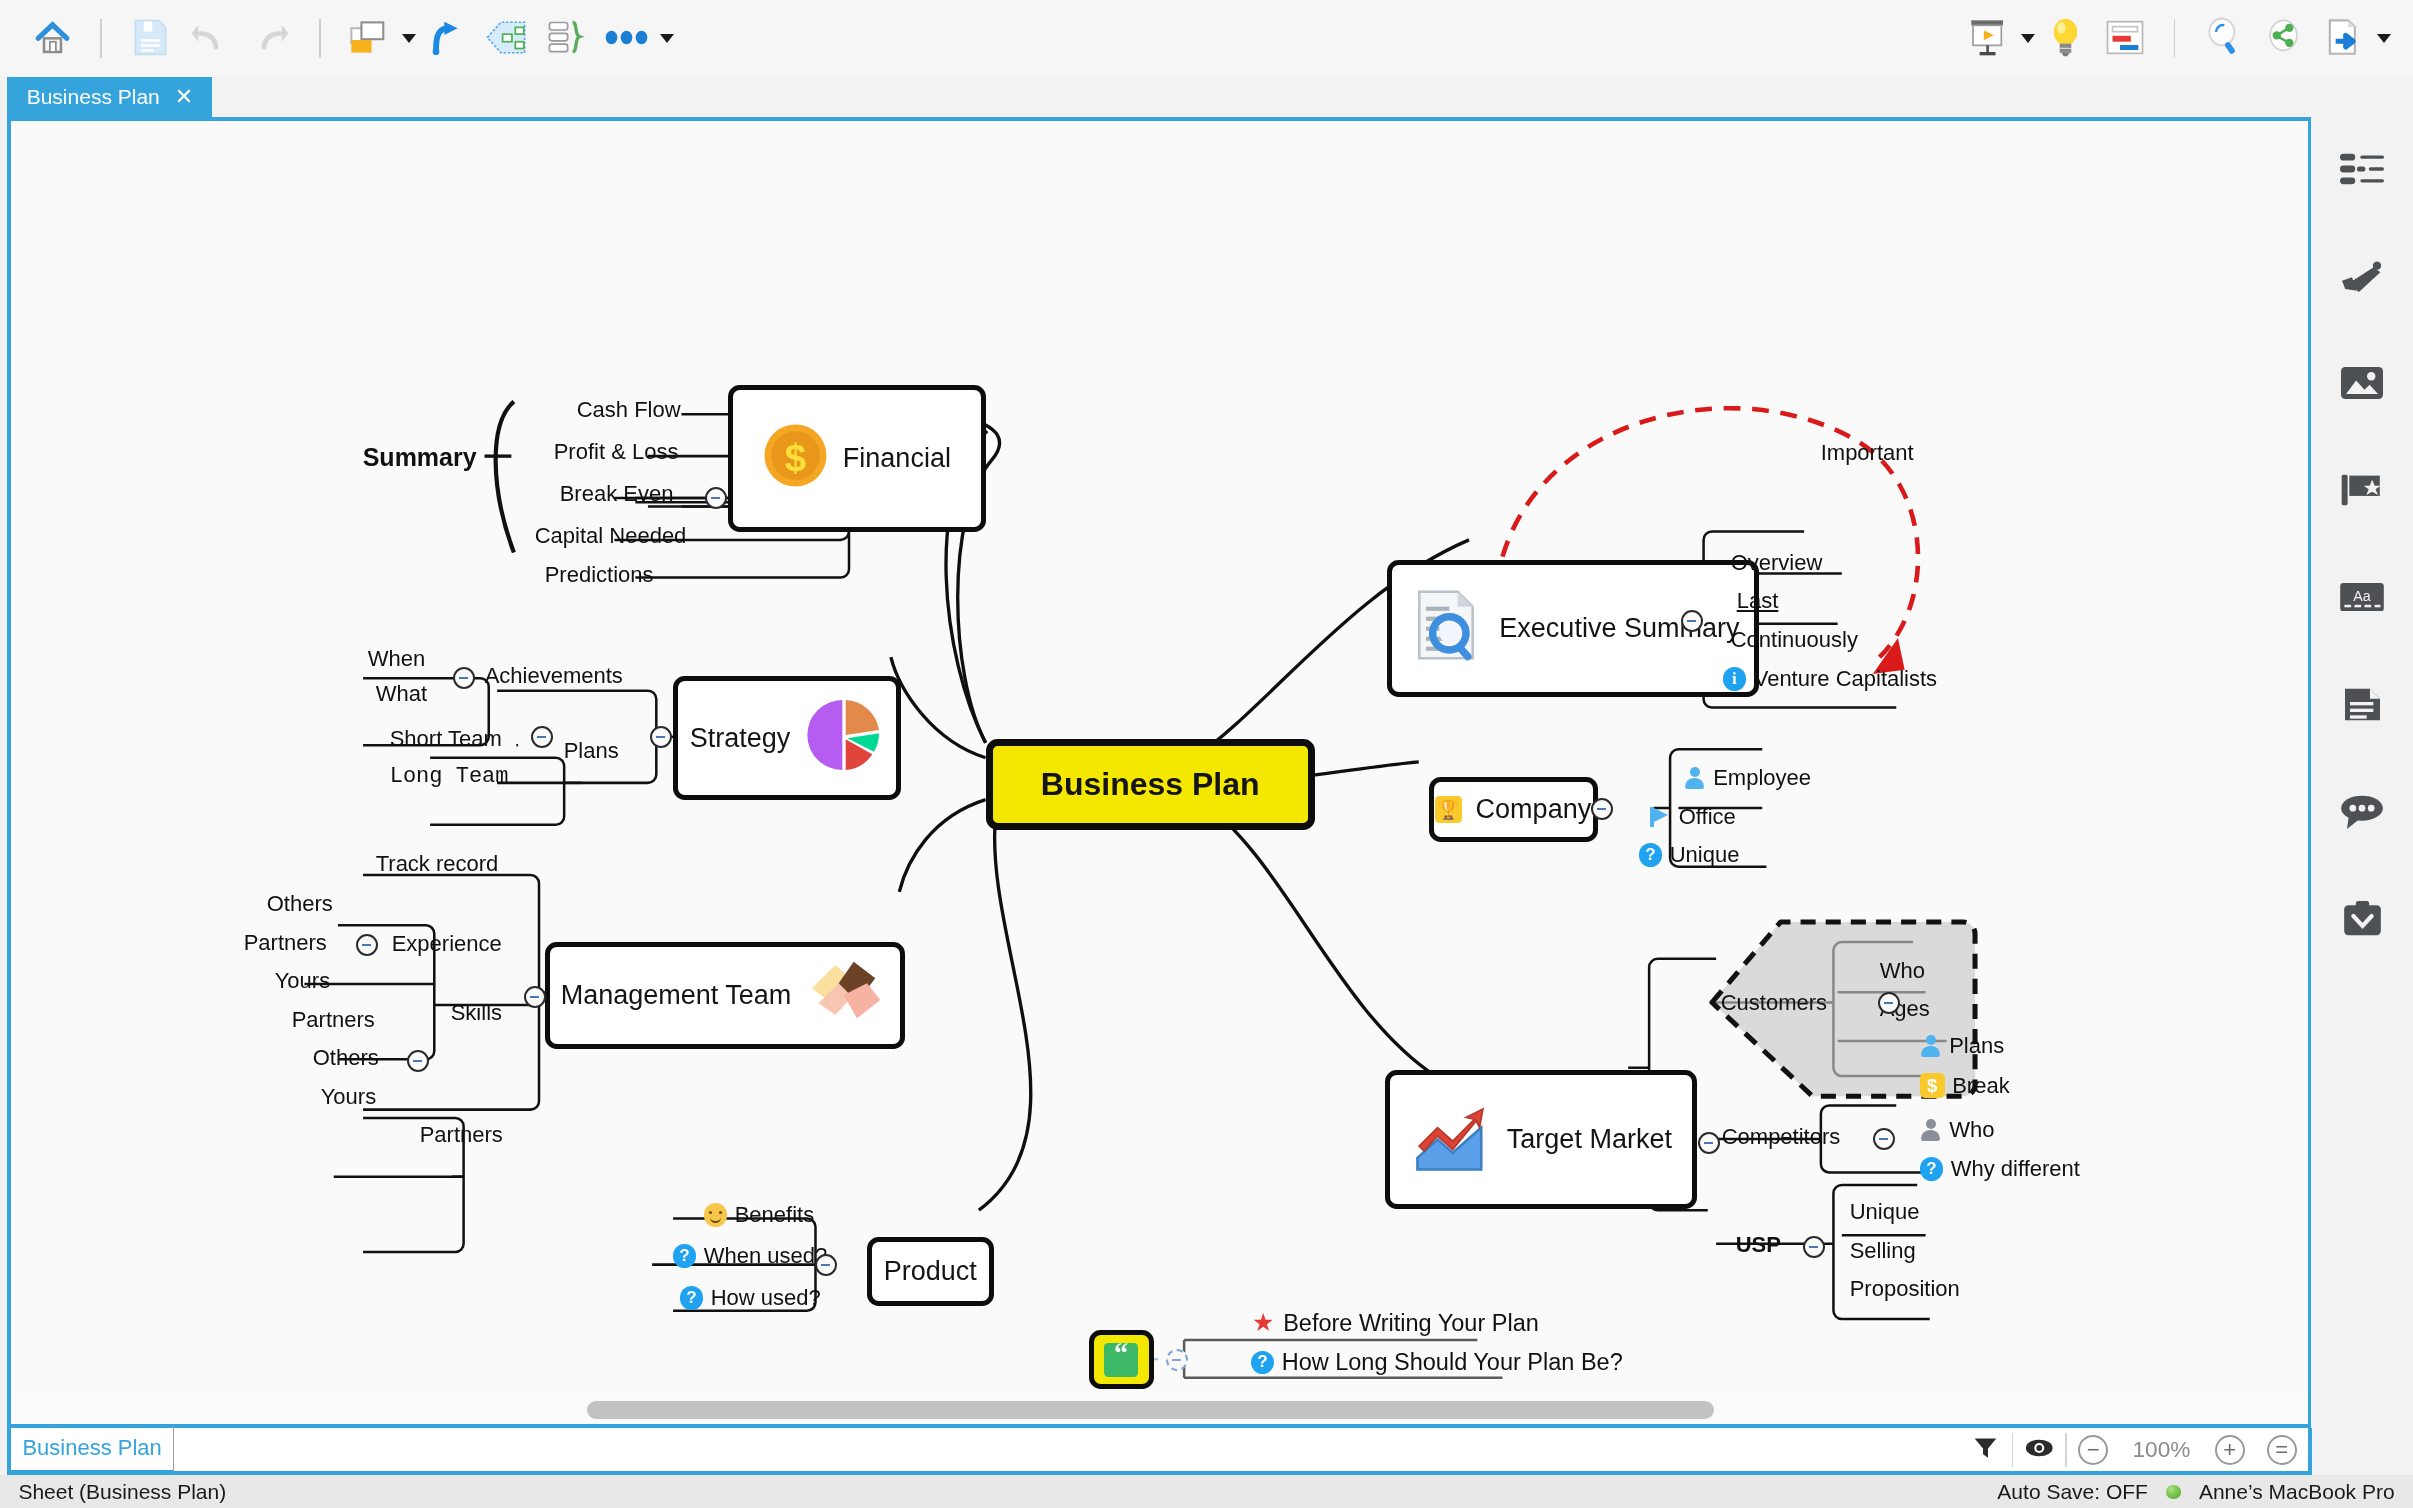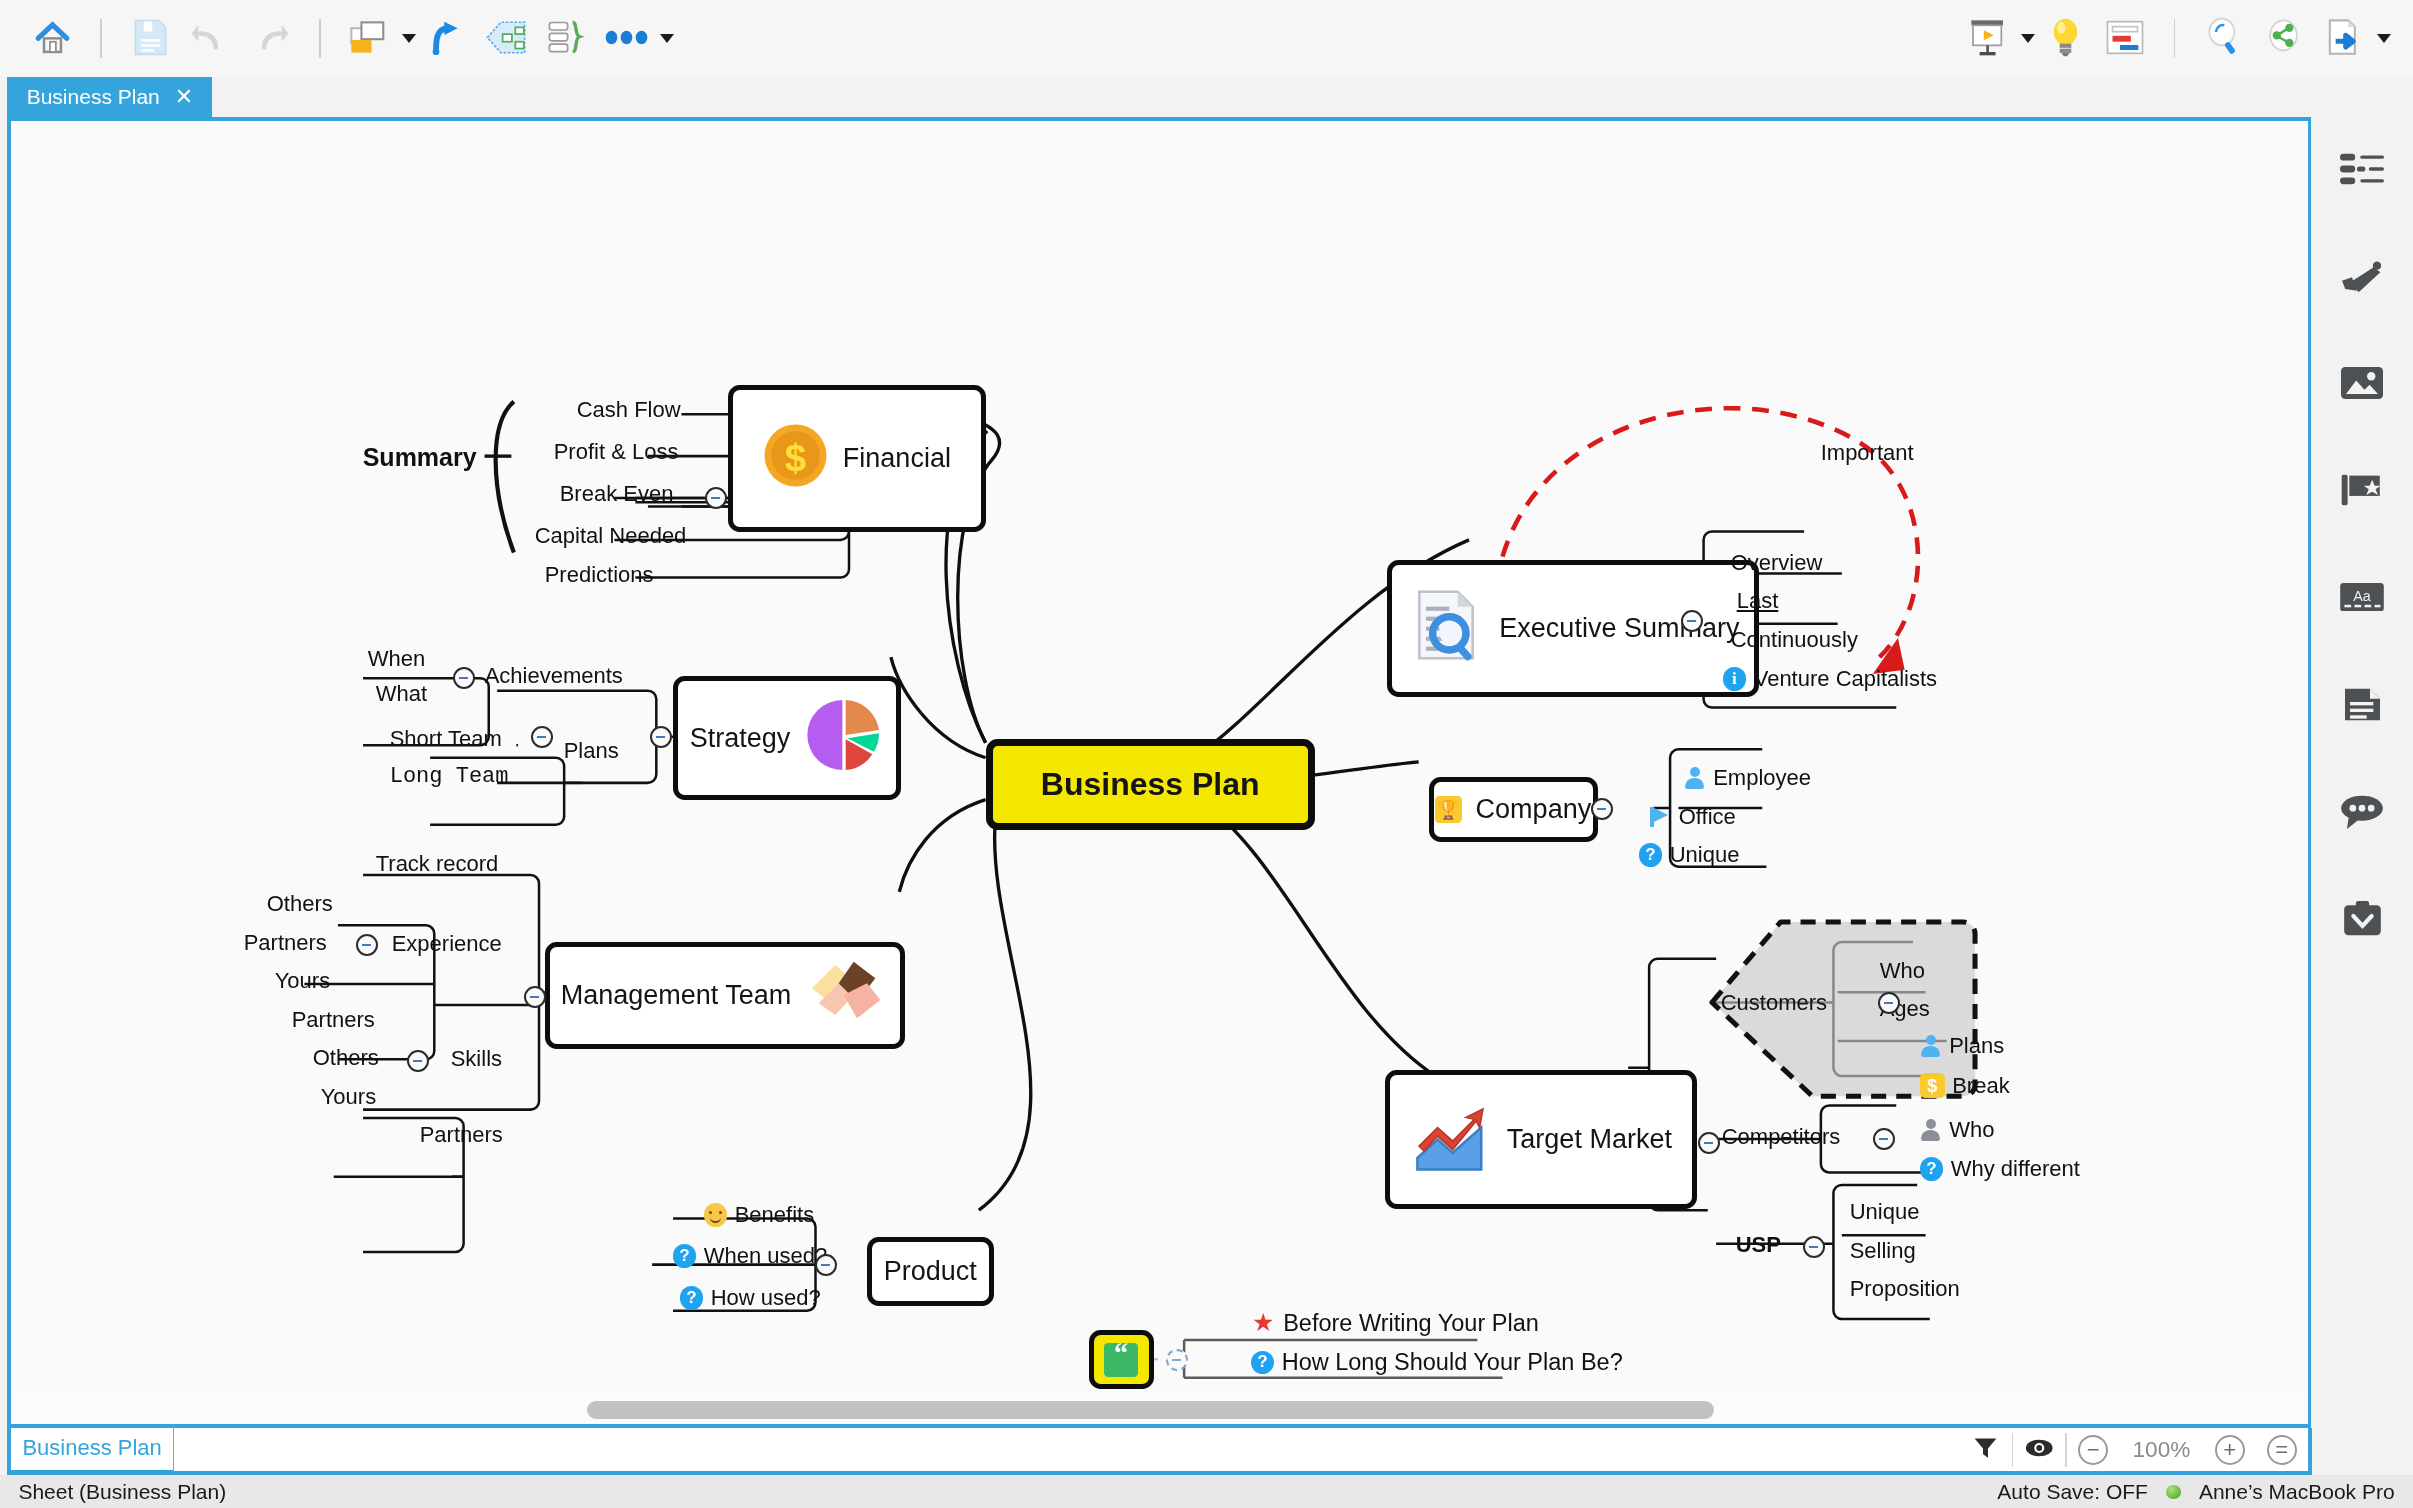--- a/index.html
+++ b/index.html
@@ -624,21 +624,21 @@
   <div class="leaf" style="left:379px; top:644px;font-family:Liberation Mono, monospace;">Long Team</div>
   <div class="toggle" style="left:442px; top:546px;"></div>
   <div class="toggle" style="left:520px; top:605px;"></div>
   <div class="toggle" style="left:639px; top:605px;"></div>
 
   <div class="leaf" style="left:365px; top:731px;">Track record</div>
   <div class="leaf" style="left:381px; top:811px;">Experience</div>
   <div class="leaf" style="left:256px; top:771px;">Others</div>
   <div class="leaf" style="left:233px; top:810px;">Partners</div>
   <div class="leaf" style="left:264px; top:848px;">Yours</div>
-  <div class="leaf" style="left:440px; top:926px;">Skills</div>
+  <div class="leaf" style="left:440px; top:880px;">Skills</div>
   <div class="leaf" style="left:281px; top:887px;">Partners</div>
   <div class="leaf" style="left:302px; top:925px;">Others</div>
   <div class="leaf" style="left:310px; top:964px;">Yours</div>
   <div class="leaf" style="left:409px; top:1002px;">Partners</div>
   <div class="toggle" style="left:345px; top:813px;"></div>
   <div class="toggle" style="left:396px; top:929px;"></div>
   <div class="toggle" style="left:513px; top:865px;"></div>
 
   <div class="leaf" style="left:693px; top:1082px;">
     <span class="mi mi-smile"></span>

